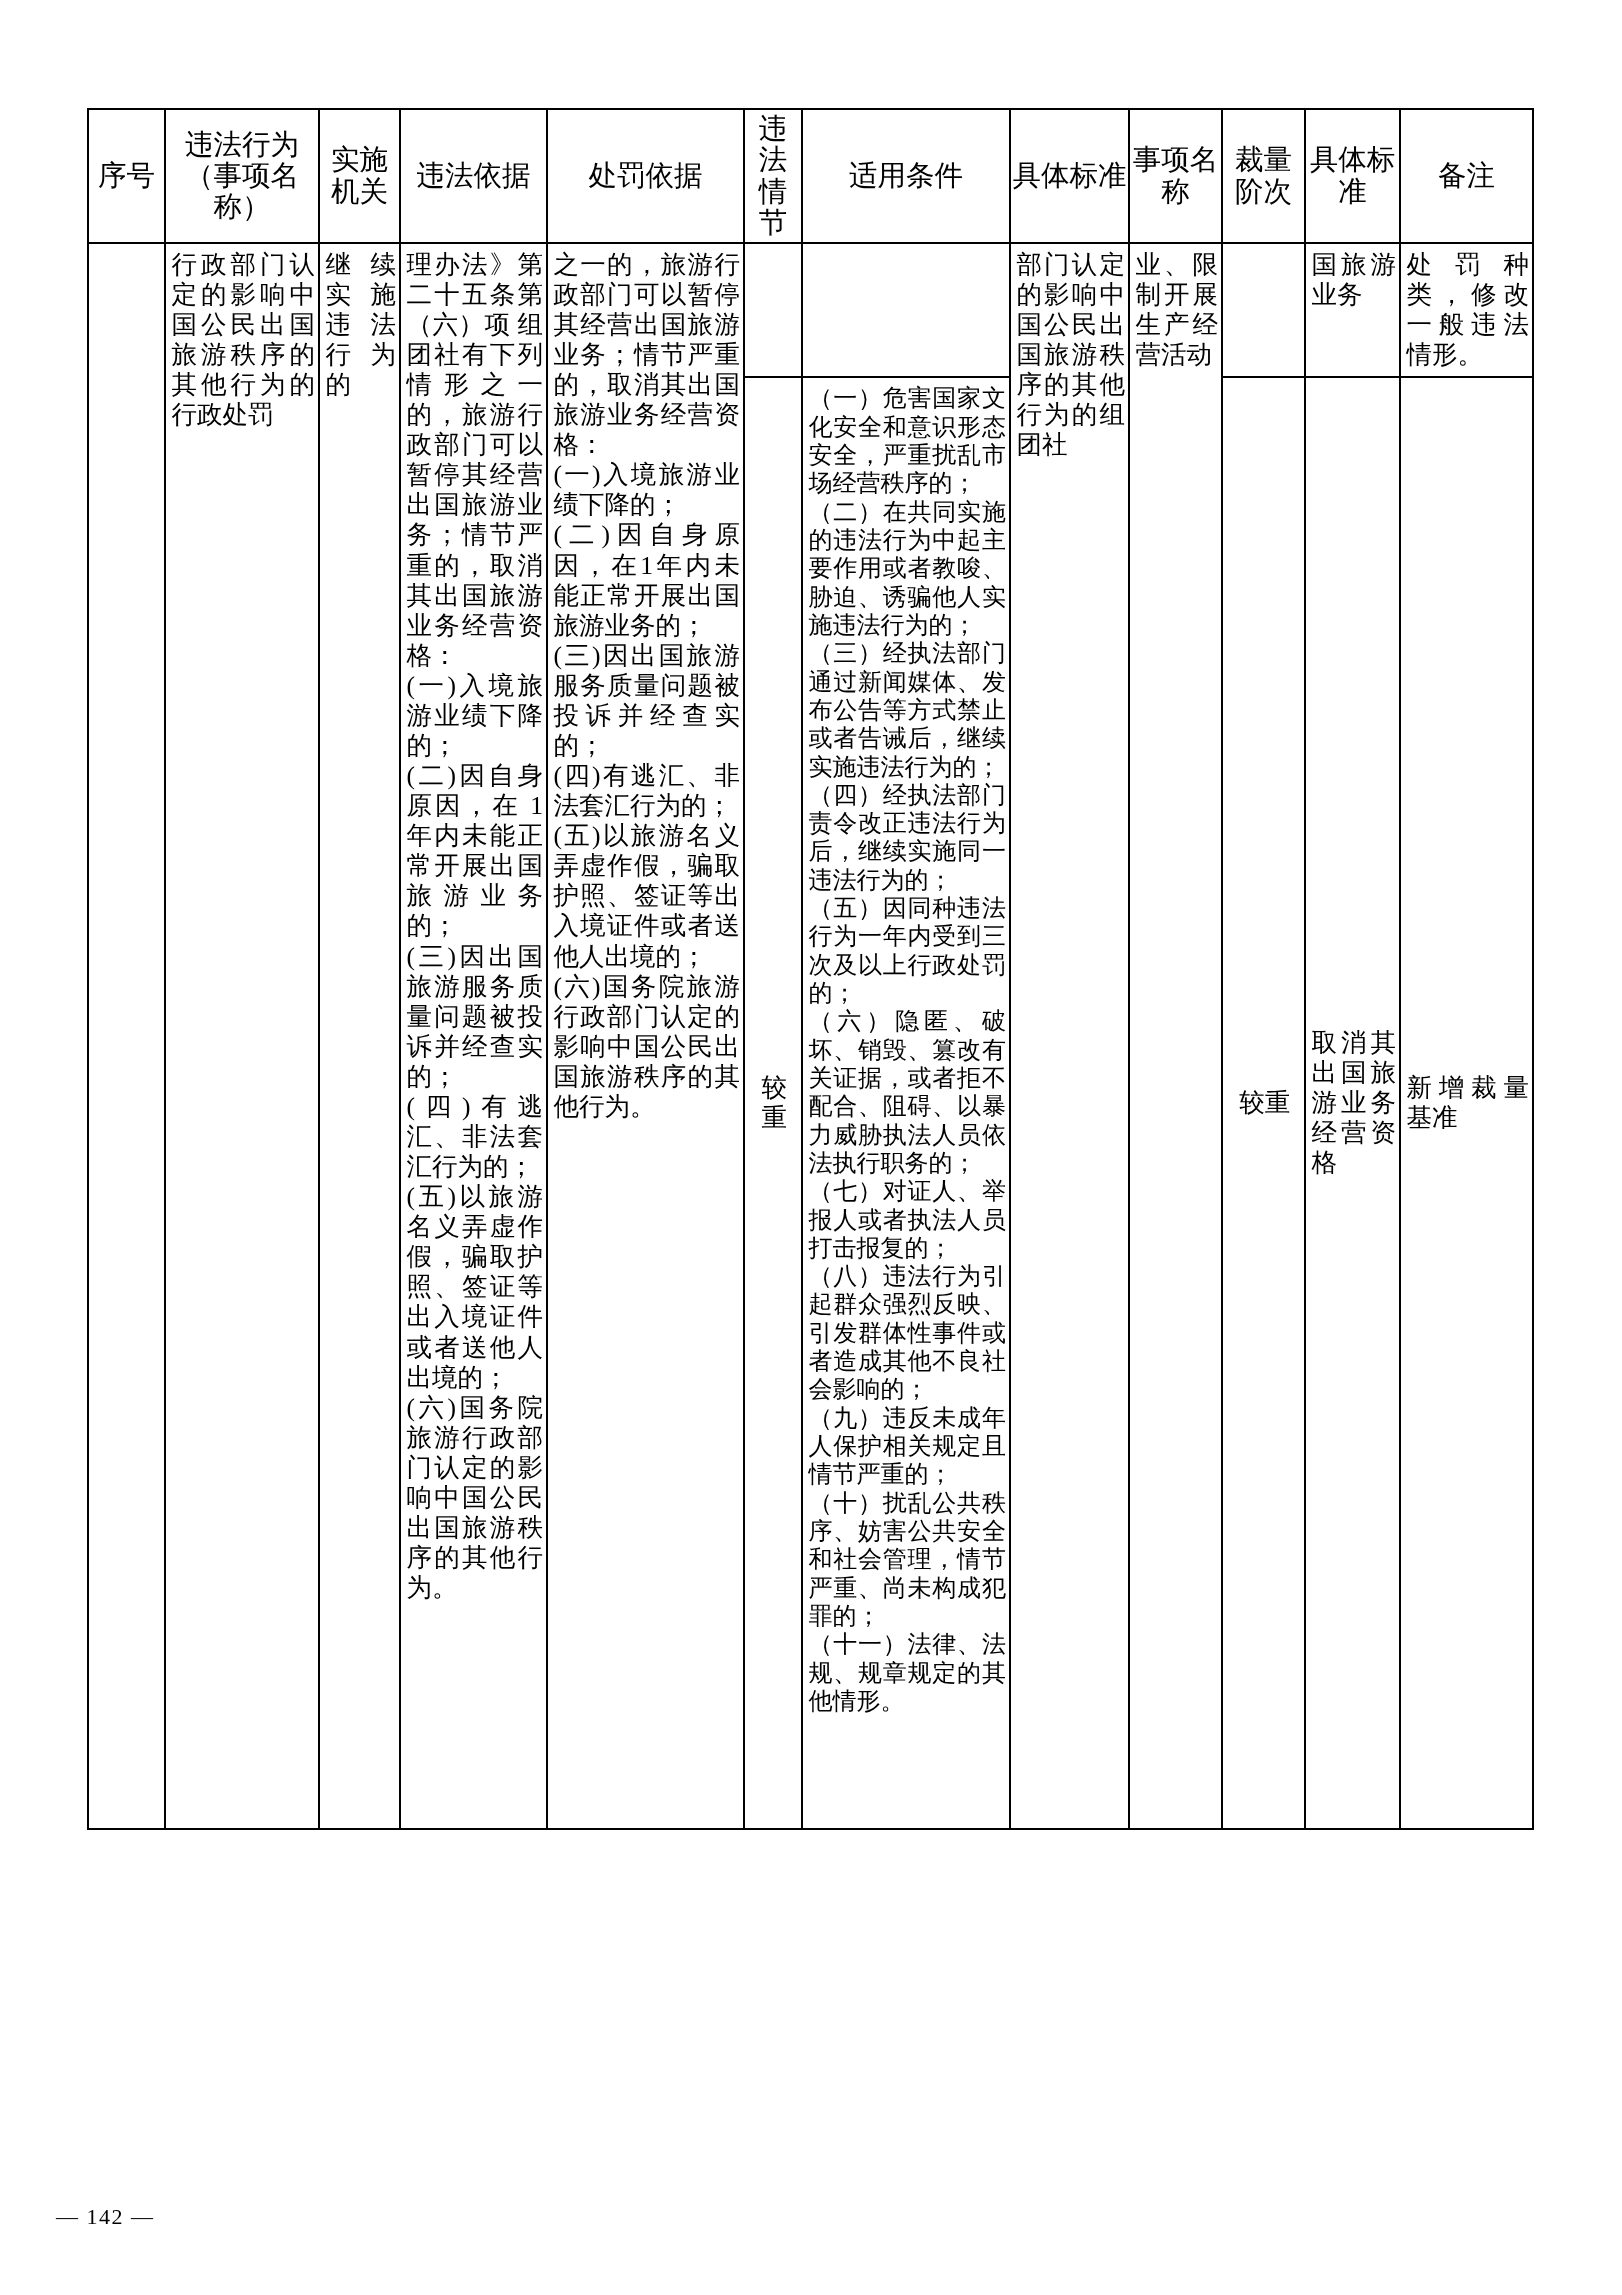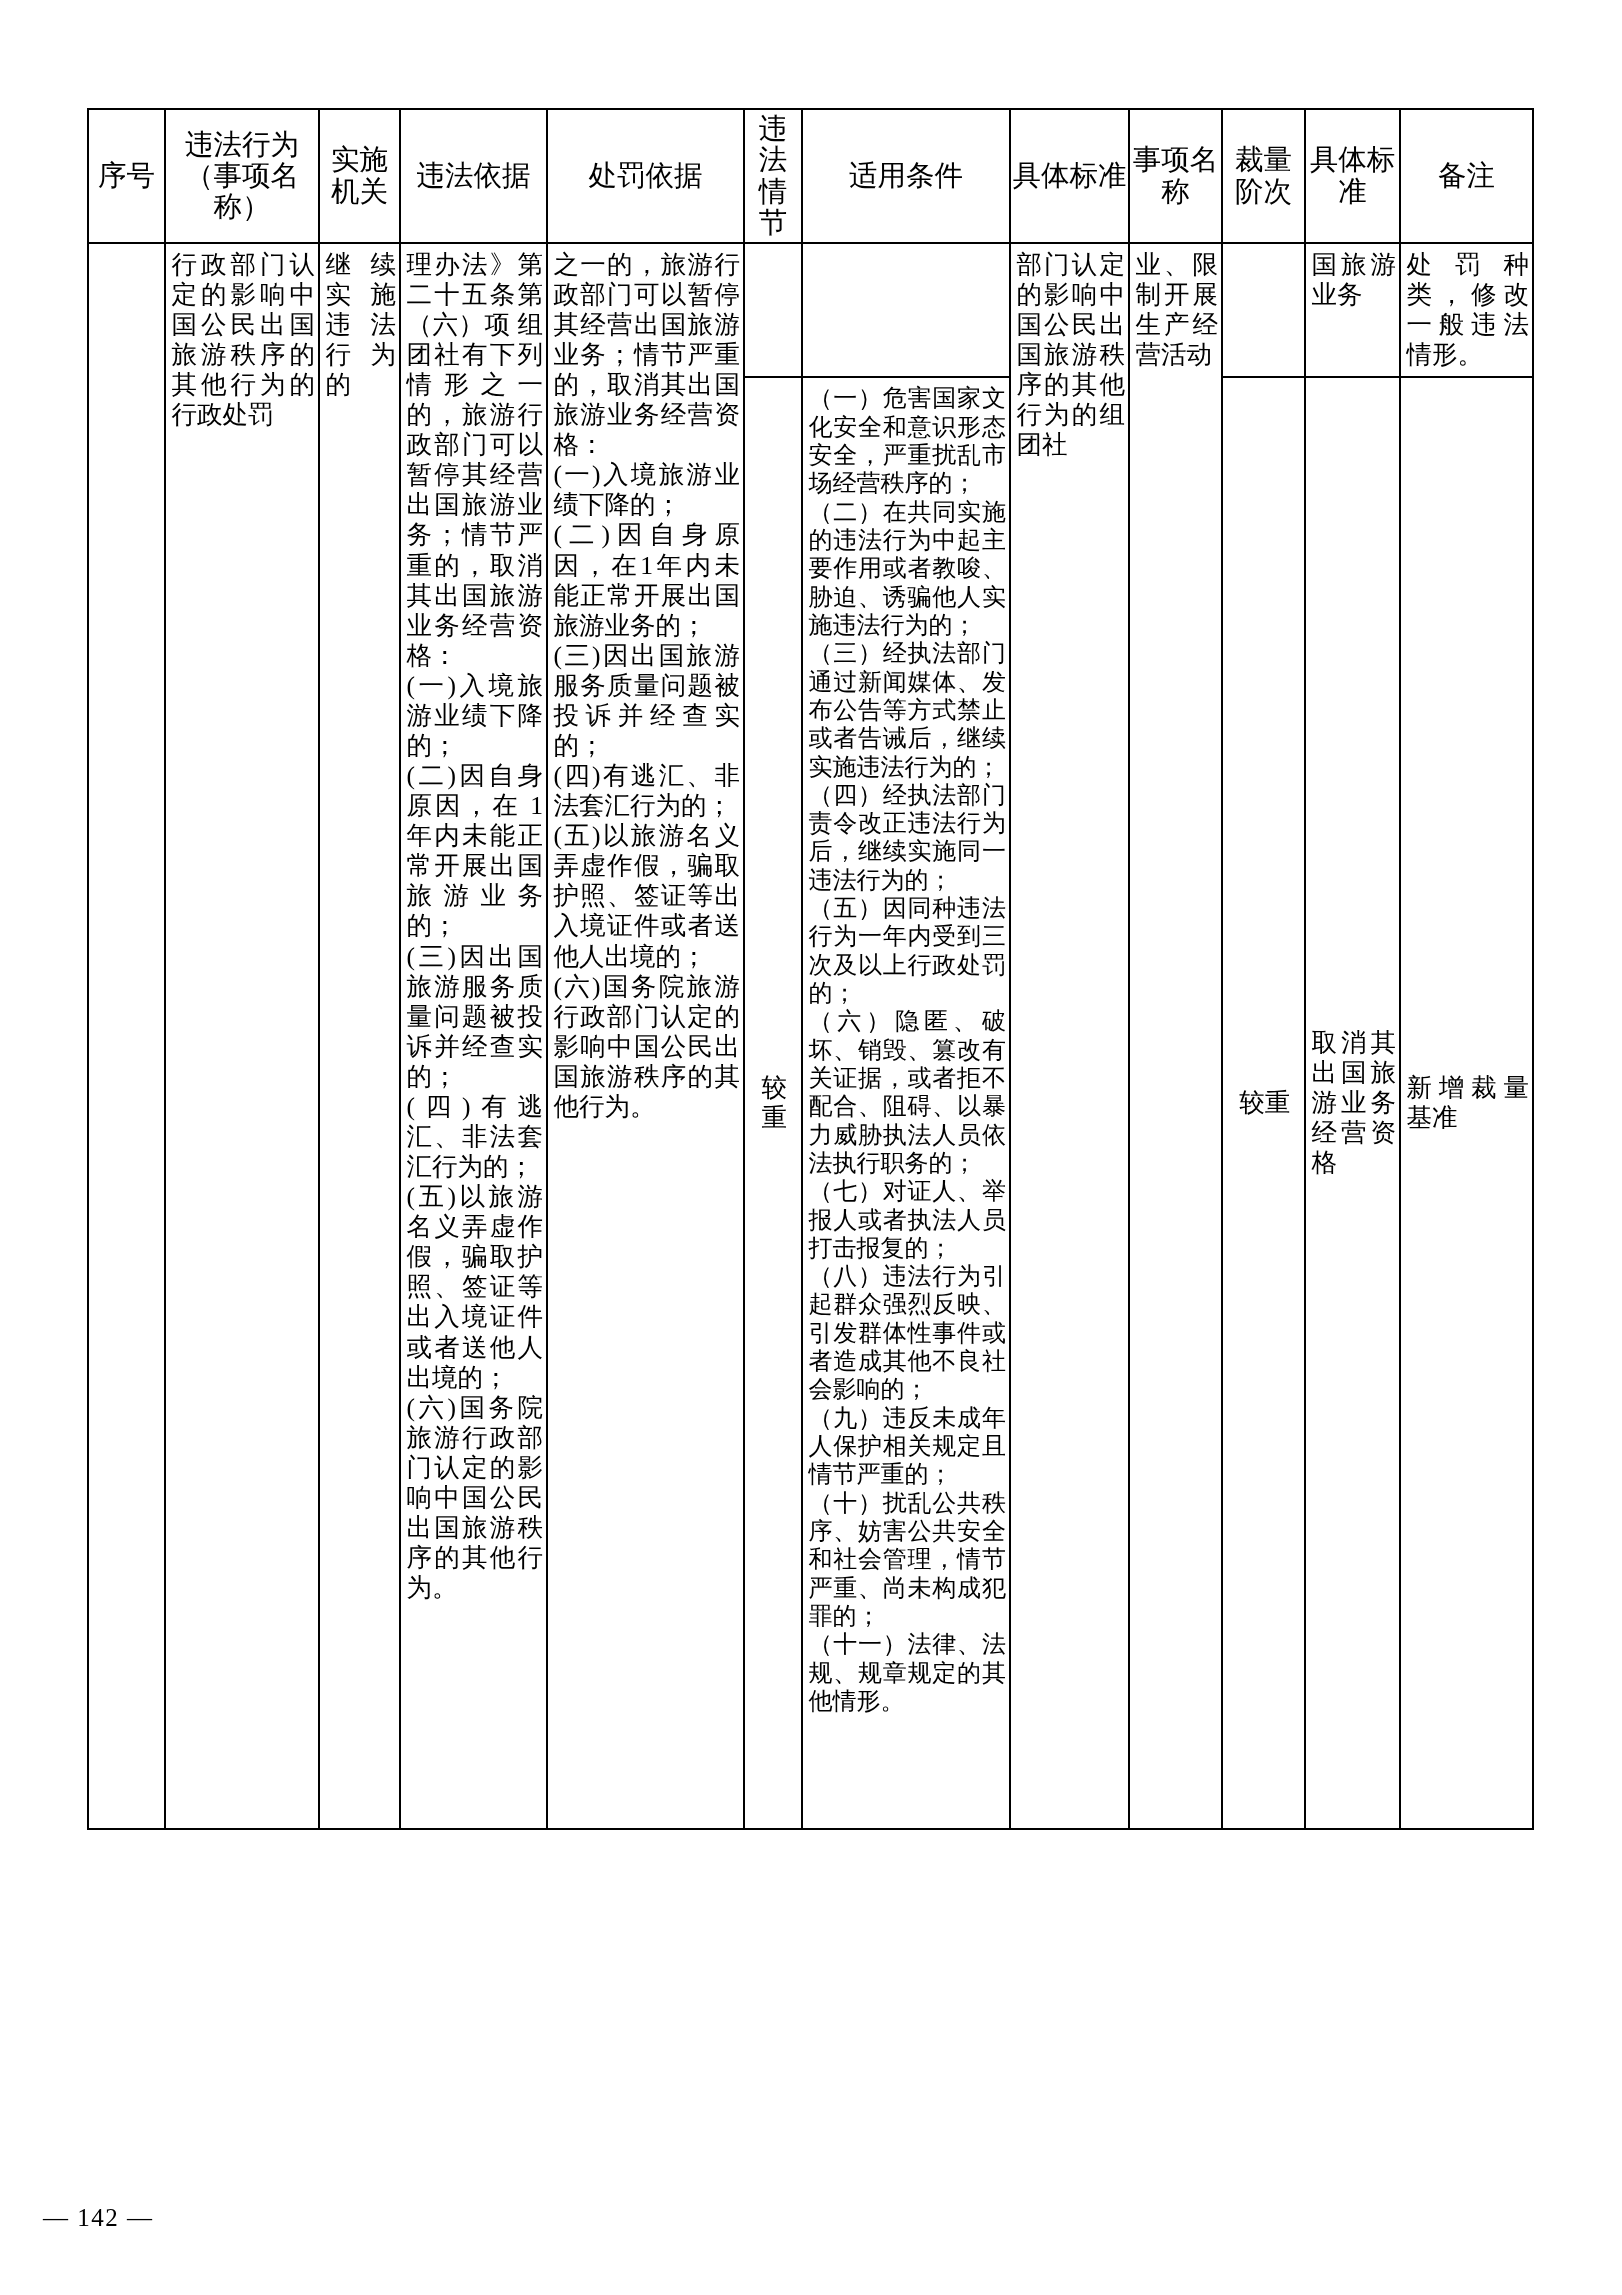--- a/index.html
+++ b/index.html
@@ -42,23 +42,23 @@
   tr.hdr { height: 126px; }
   tr.r1  { height: 125px; margin-left: 24px; }
   tr.r2  { height: 1452px; }
   td.pre { white-space: pre-wrap; }
   td.mid { vertical-align: middle; }
   td.ctr { text-align: center; }
   td.cond { font-size: 24px; }
   .stack { display: block; width: 1.2em; margin: 0 auto; text-align: center; }
   .pageno {
     position: absolute;
-    left: 43px;
+    left: 56px;
     top: 2204px;
-    font-size: 25px;
+    font-size: 22px;
     letter-spacing: 1.5px;
     color: #000000;
   }
 </style>
 </head>
 <body>
 
 <div class="page">
 
   <table class="penalty-table">

